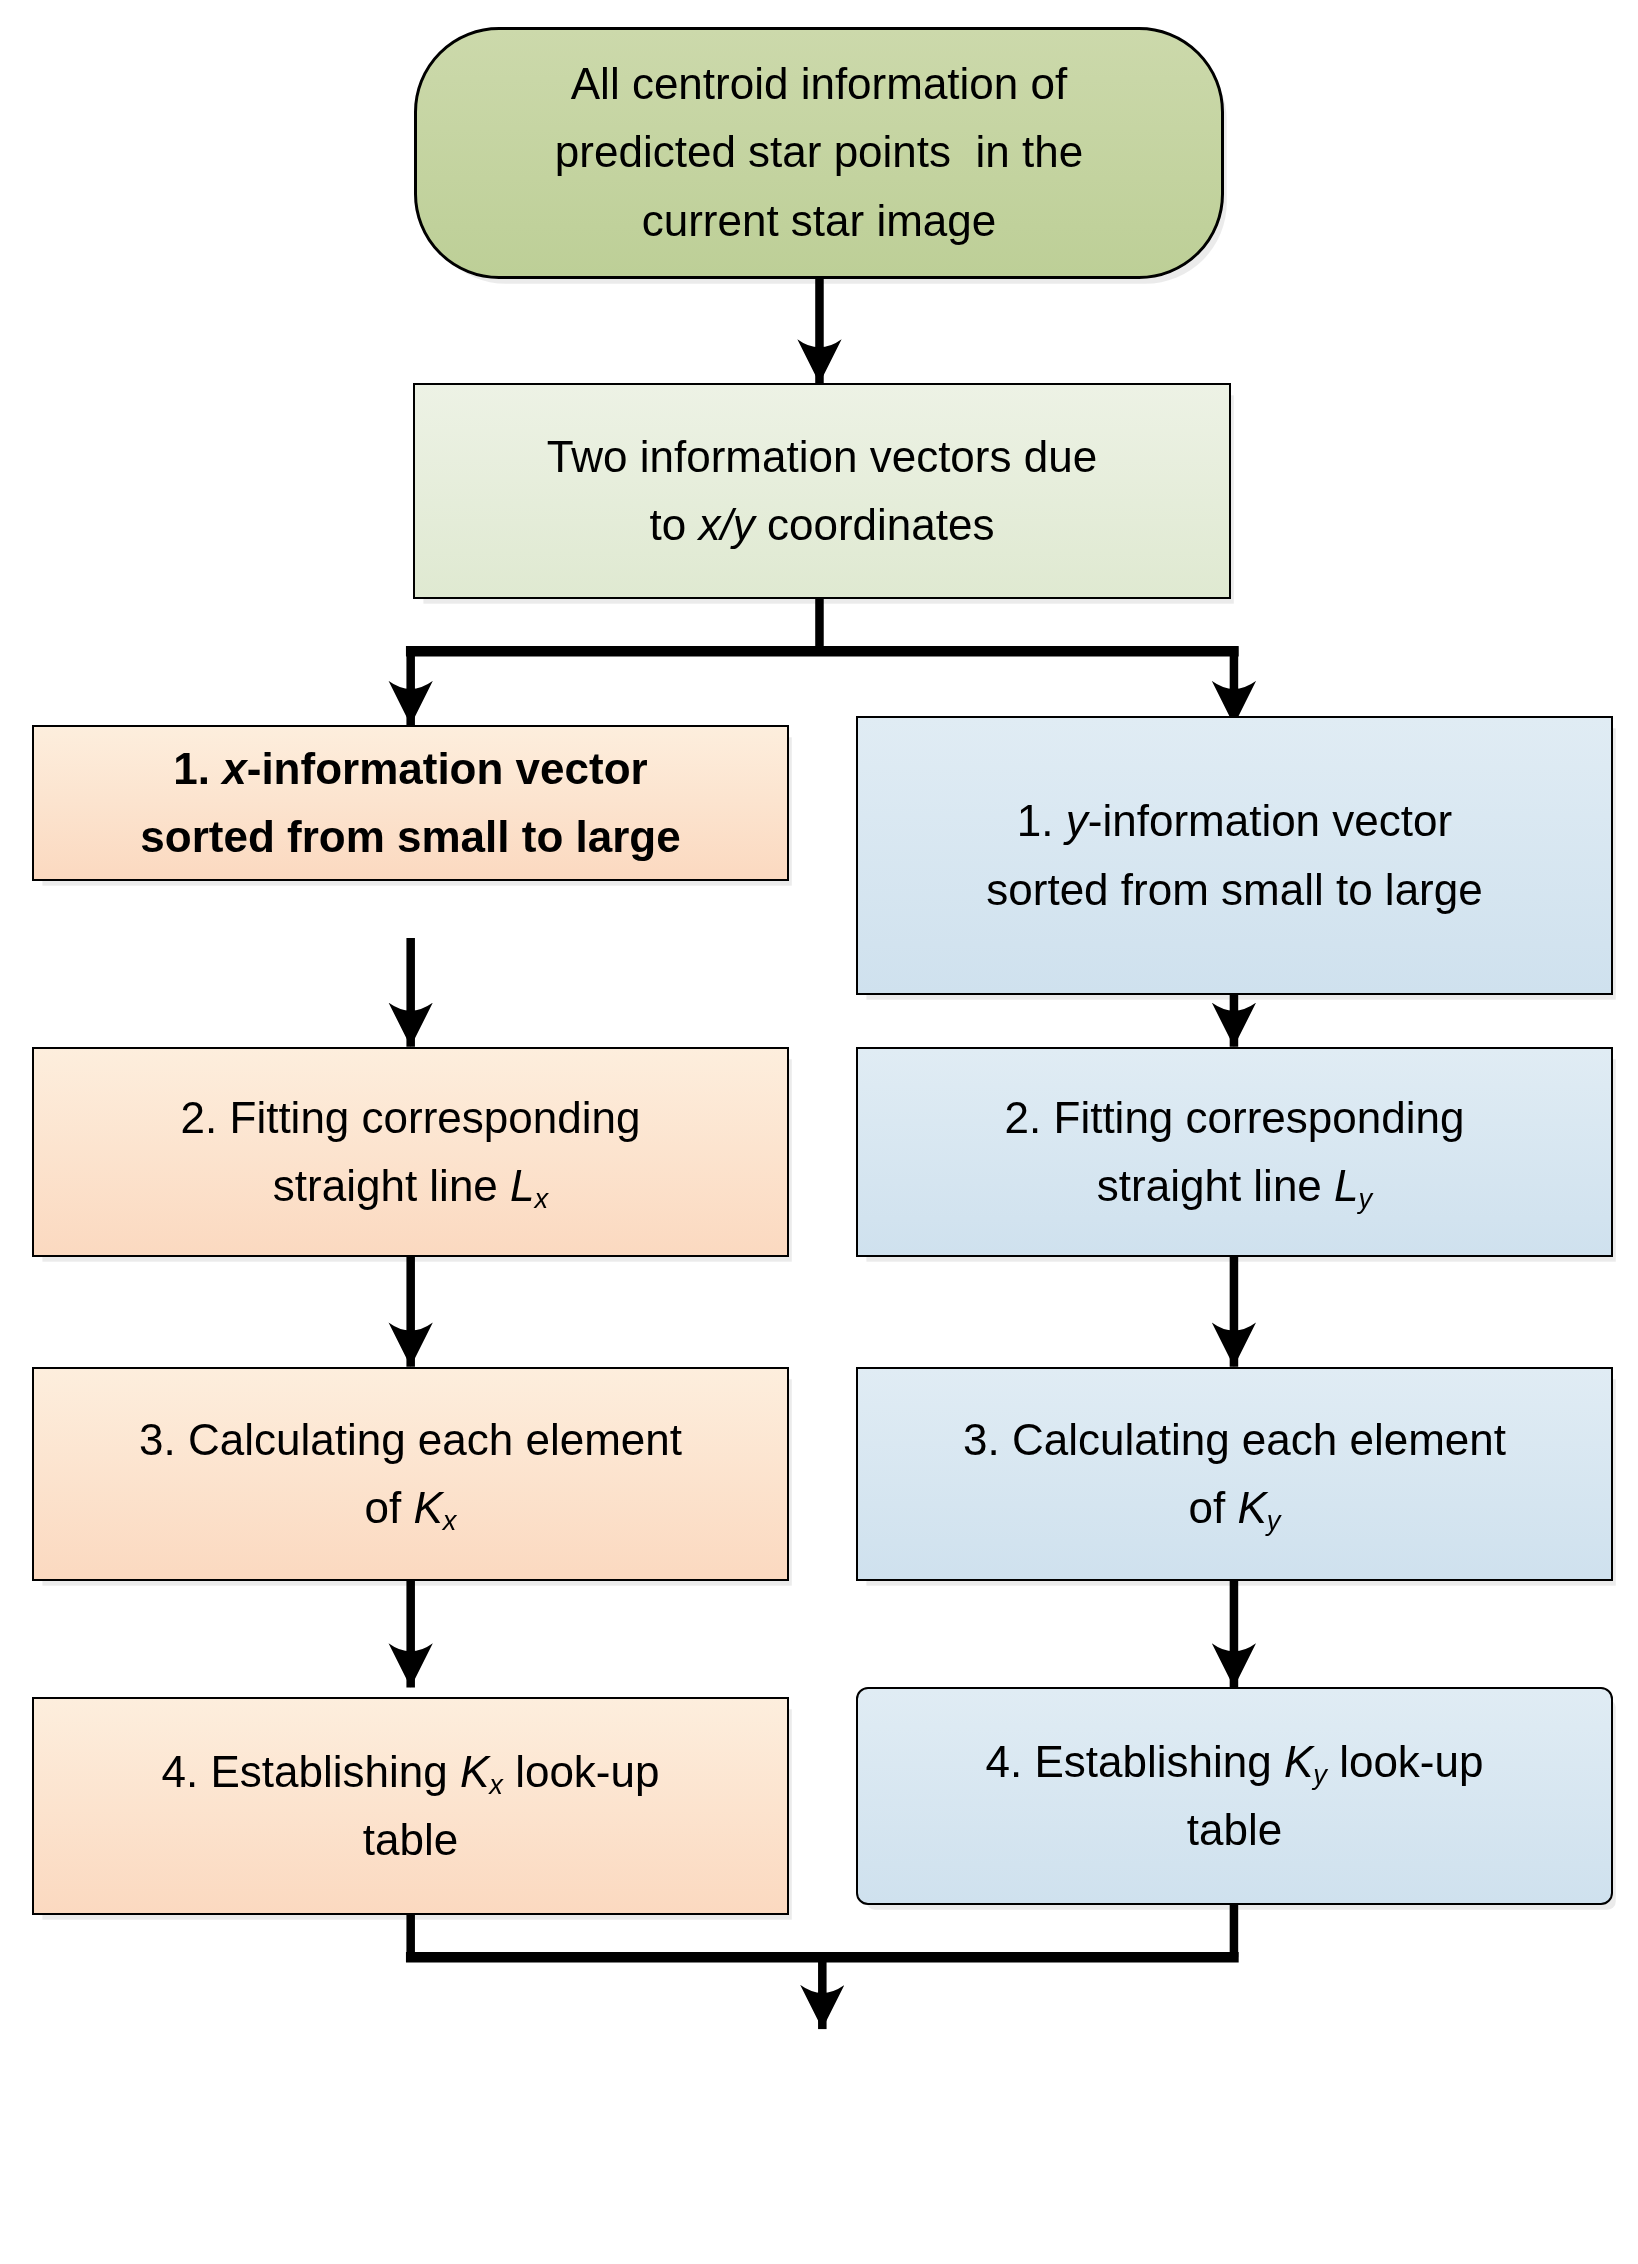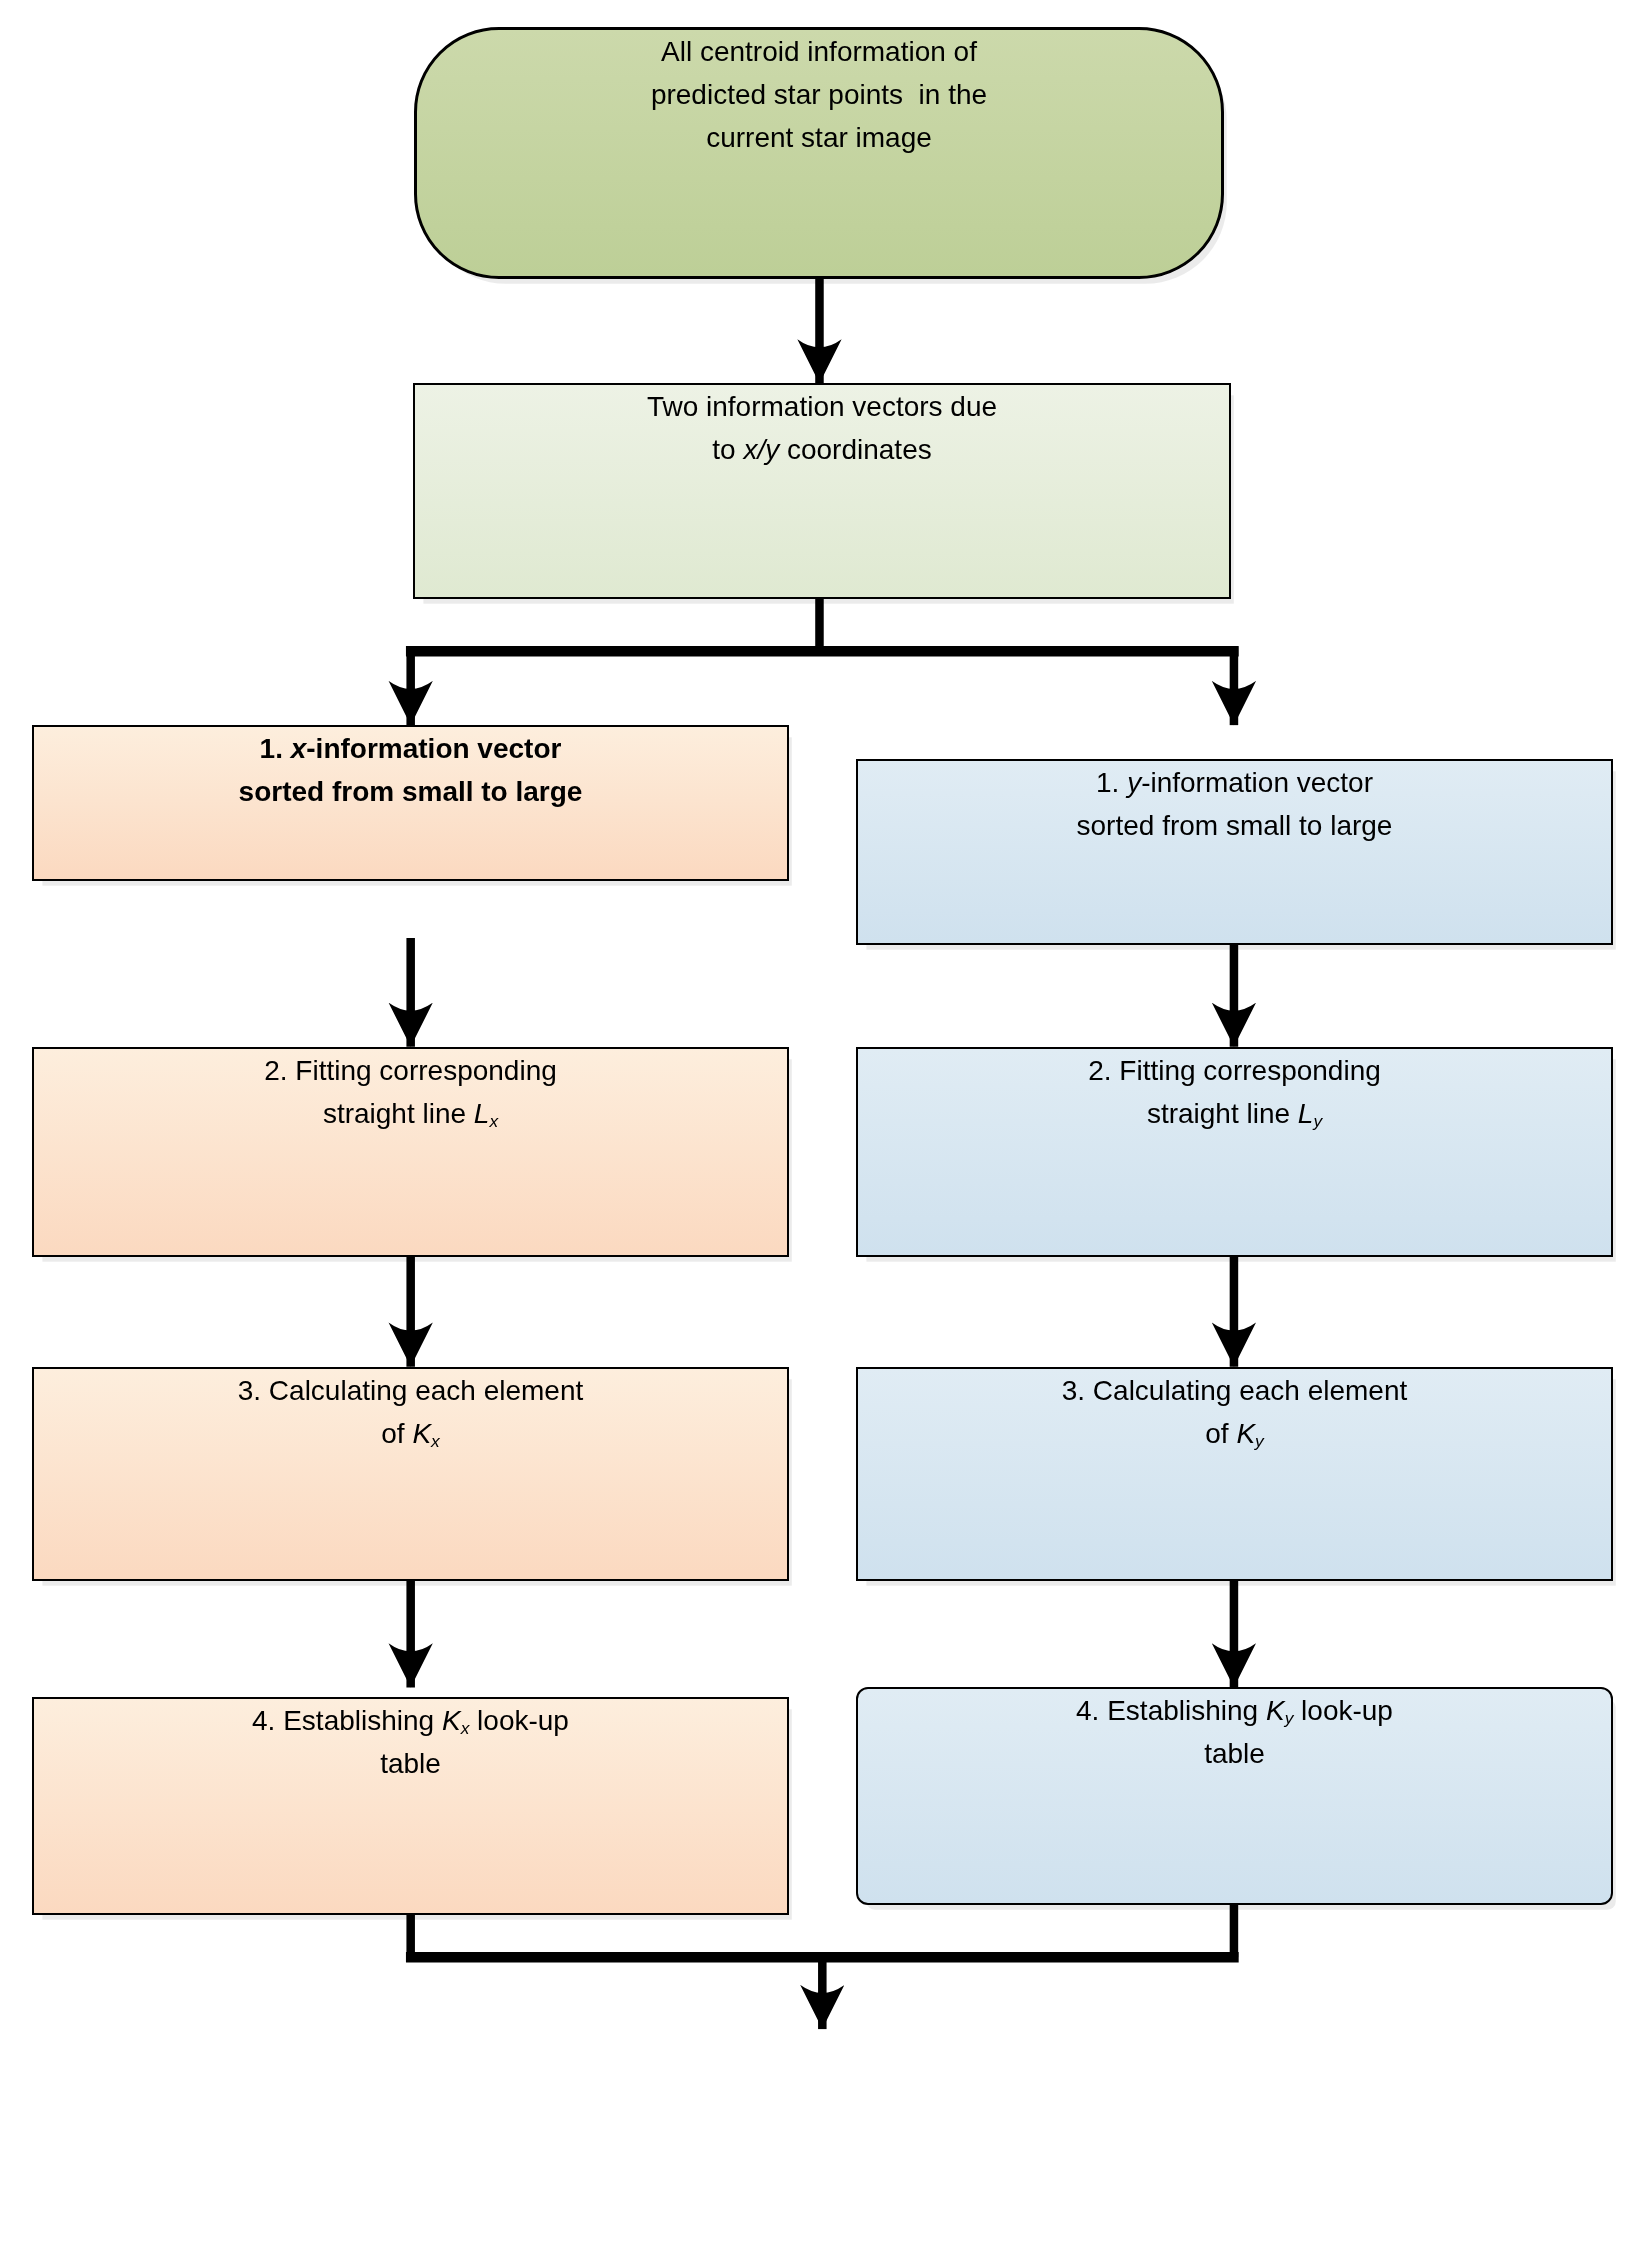--- a/index.html
+++ b/index.html
@@ -31,23 +31,24 @@
     stroke-width:11;
     fill:none;
   }
   .ah{
     fill:var(--arrow,#000);
   }
   .node{
     position:absolute;
     box-sizing:border-box;
     display:flex;
+    align-items:center;
     justify-content:center;
     text-align:center;
-    font-size:28px;
+    font-size:44px;
     line-height:1.55;
     box-shadow:6.6px 8.5px 0 -3.8px rgba(0,0,0,0.08);
   }
   .node span{white-space:pre-wrap;}
   .it{font-style:italic;}
   .sub{font-size:0.62em;vertical-align:-0.24em;line-height:0;}
   .terminal{
     border:3.8px solid var(--border,#000);
     border-radius:85px;
     background:linear-gradient(to bottom,var(--terminal-top,#ccd9ab),var(--terminal-bottom,#bdcf97));
@@ -60,21 +61,21 @@
     border:2.8px solid var(--border,#000);
     background:linear-gradient(to bottom,var(--x-top,#fdeedd),var(--x-bottom,#fbd9c0));
   }
   .ystep{
     border:2.8px solid var(--border,#000);
     background:linear-gradient(to bottom,var(--y-top,#e0ecf4),var(--y-bottom,#cfe1ee));
   }
   #start  {left:414px; top:26.5px;   width:810px; height:252px;}
   #vectors{left:413px; top:383px;  width:818px; height:216px;}
   #x1     {left:32px;  top:725px;  width:757px; height:156px;font-weight:bold;}
-  #y1     {left:856px; top:759px;  width:757px; height:186px;}
+  #y1     {left:856px; top:716px;  width:757px; height:279px;}
   #x2     {left:32px;  top:1047px; width:757px; height:210px;}
   #y2     {left:856px; top:1047px; width:757px; height:210px;}
   #x3     {left:32px;  top:1367px; width:757px; height:214px;}
   #y3     {left:856px; top:1367px; width:757px; height:214px;}
   #x4     {left:32px;  top:1687px; width:757px; height:218px;margin-top:10px;}
   #y4     {left:856px; top:1687px; width:757px; height:218px;border-radius:12px;}
   #ending {left:597px; top:2029px; width:450px; height:215px; border-radius:76px;}
 </style>
 </head>
 <body>

